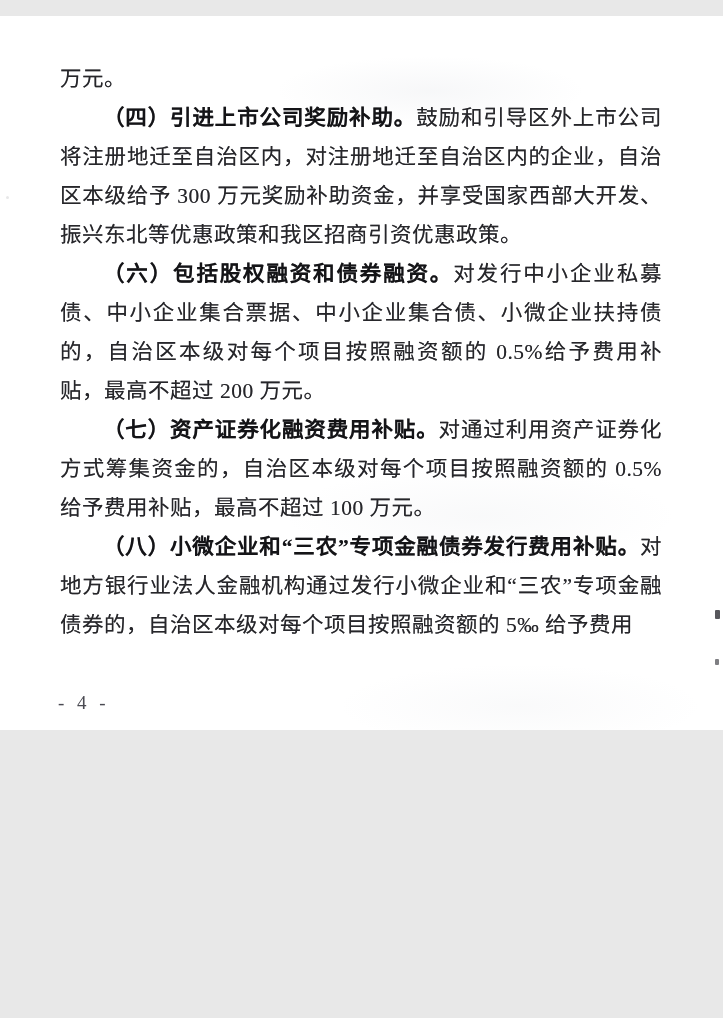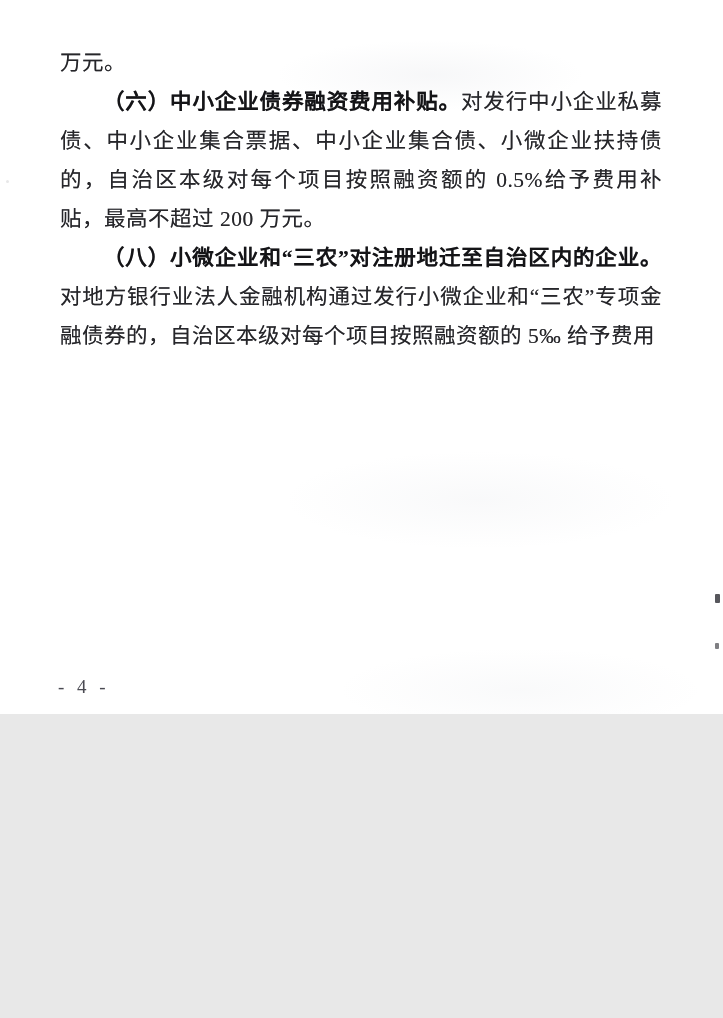--- a/index.html
+++ b/index.html
@@ -4,21 +4,21 @@
 <style>
   html, body {
     margin: 0;
     padding: 0;
     background: #e8e8e8;
   }
   .page {
     position: relative;
     width: 723px;
     height: 714px;
-    margin: 0 auto;
+    margin: 16px auto;
     background:
       radial-gradient(ellipse 220px 50px at 430px 75px, rgba(175,180,192,0.10), transparent 70%),
       radial-gradient(ellipse 280px 70px at 480px 500px, rgba(175,180,192,0.08), transparent 70%),
       radial-gradient(ellipse 260px 60px at 520px 690px, rgba(175,180,192,0.07), transparent 70%),
       #ffffff;
     overflow: hidden;
     font-family: "Liberation Serif", "DejaVu Serif", serif;
   }
   .content {
     position: absolute;
@@ -66,29 +66,35 @@
 
 <div class="page">
 
   <div class="content">
 
     <p class="para continuation">
       <span>万元。</span>
     </p>
 
 
-
-
     <p class="para">
-      <span class="lead">（六）中小企业债券融资费用补贴。</span><span>对发行中小企业私募债、中小企业集合票据、中小企业集合债、小微企业扶持债的，自治区本级对每个项目按照融资额的 0.5%给予费用补贴，最高不超过 200 万元。</span>
+      <span class="lead">（四）引进上市公司奖励补助。</span><span>鼓励和引导区外上市公司将注册地迁至自治区内，对注册地迁至自治区内的企业，自治区本级给予 300 万元奖励补助资金，并享受国家西部大开发、振兴东北等优惠政策和我区招商引资优惠政策。</span>
     </p>
 
 
     <p class="para">
-      <span class="lead">（八）小微企业和“三农”对注册地迁至自治区内的企业。</span><span>对地方银行业法人金融机构通过发行小微企业和“三农”专项金融债券的，自治区本级对每个项目按照融资额的 5‰ 给予费用</span>
+      <span class="lead">（六）包括股权融资和债券融资。</span><span>对发行中小企业私募债、中小企业集合票据、中小企业集合债、小微企业扶持债的，自治区本级对每个项目按照融资额的 0.5%给予费用补贴，最高不超过 200 万元。</span>
+    </p>
+
+    <p class="para">
+      <span class="lead">（七）资产证券化融资费用补贴。</span><span>对通过利用资产证券化方式筹集资金的，自治区本级对每个项目按照融资额的 0.5%给予费用补贴，最高不超过 100 万元。</span>
+    </p>
+
+    <p class="para">
+      <span class="lead">（八）小微企业和“三农”专项金融债券发行费用补贴。</span><span>对地方银行业法人金融机构通过发行小微企业和“三农”专项金融债券的，自治区本级对每个项目按照融资额的 5‰ 给予费用</span>
     </p>
 
   </div>
 
   <div class="page-number">- 4 -</div>
 
   <div class="speck speck-1"></div>
   <div class="speck speck-2"></div>
   <div class="speck speck-3"></div>
 

